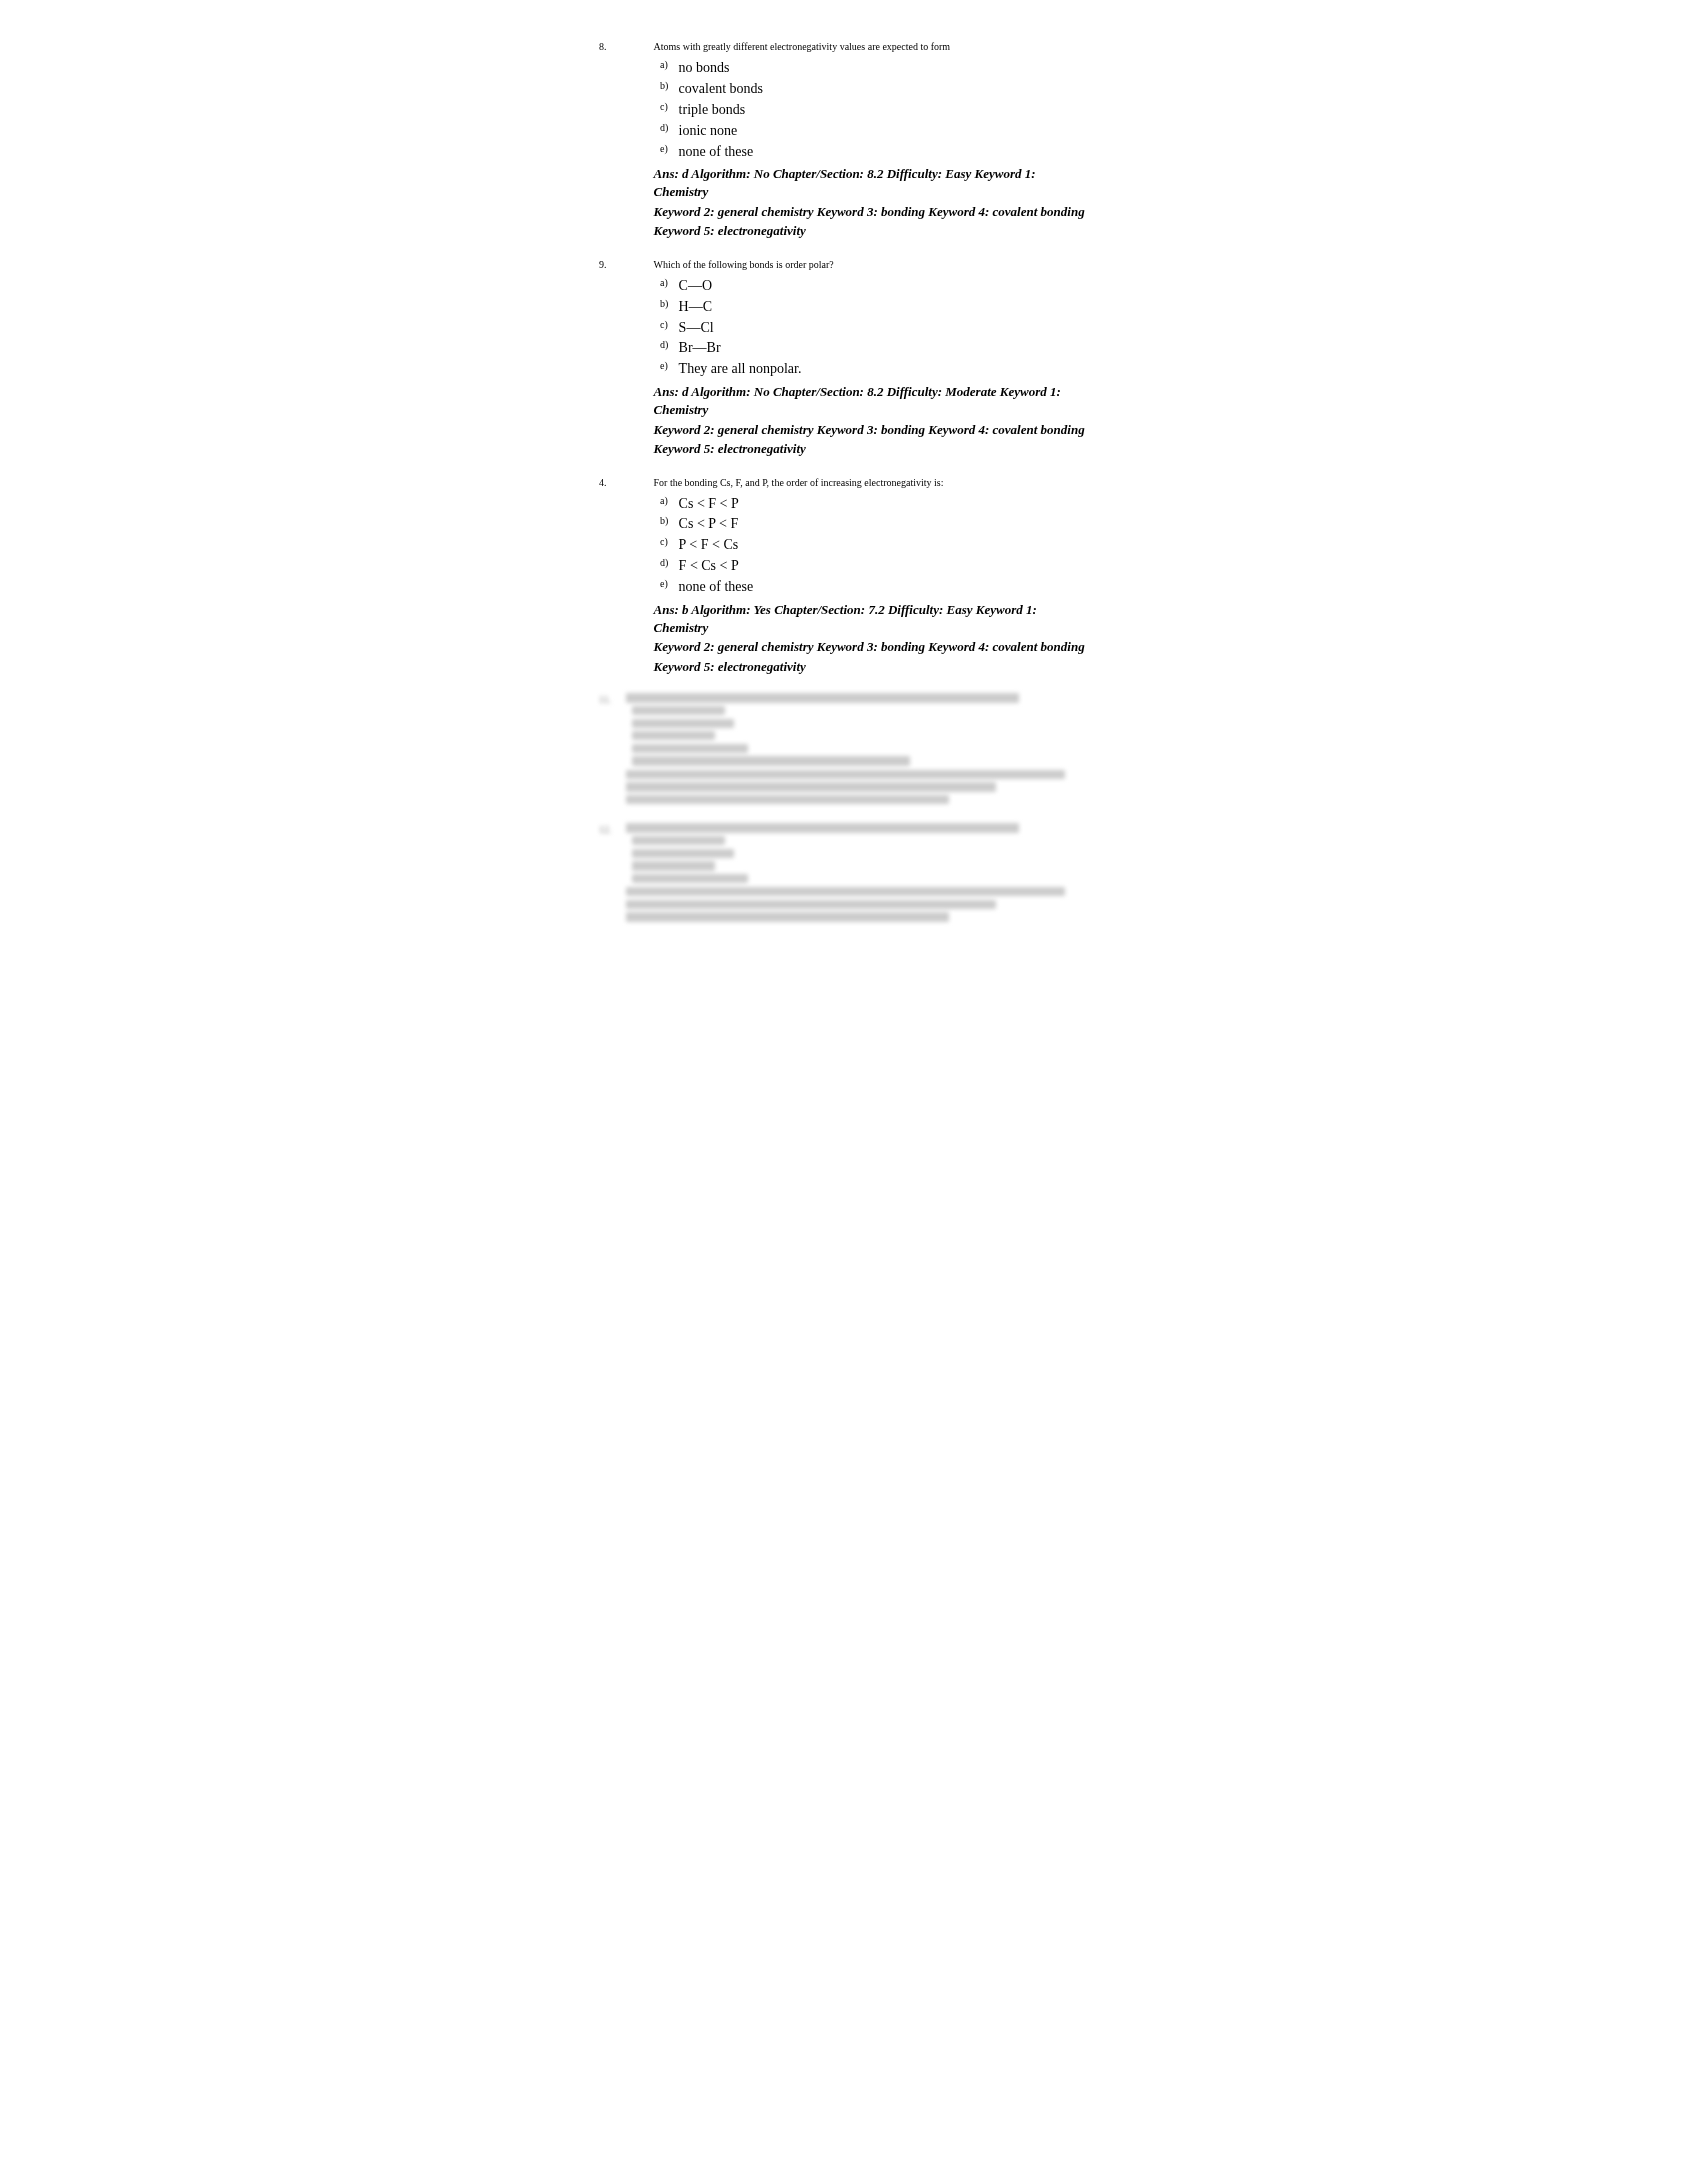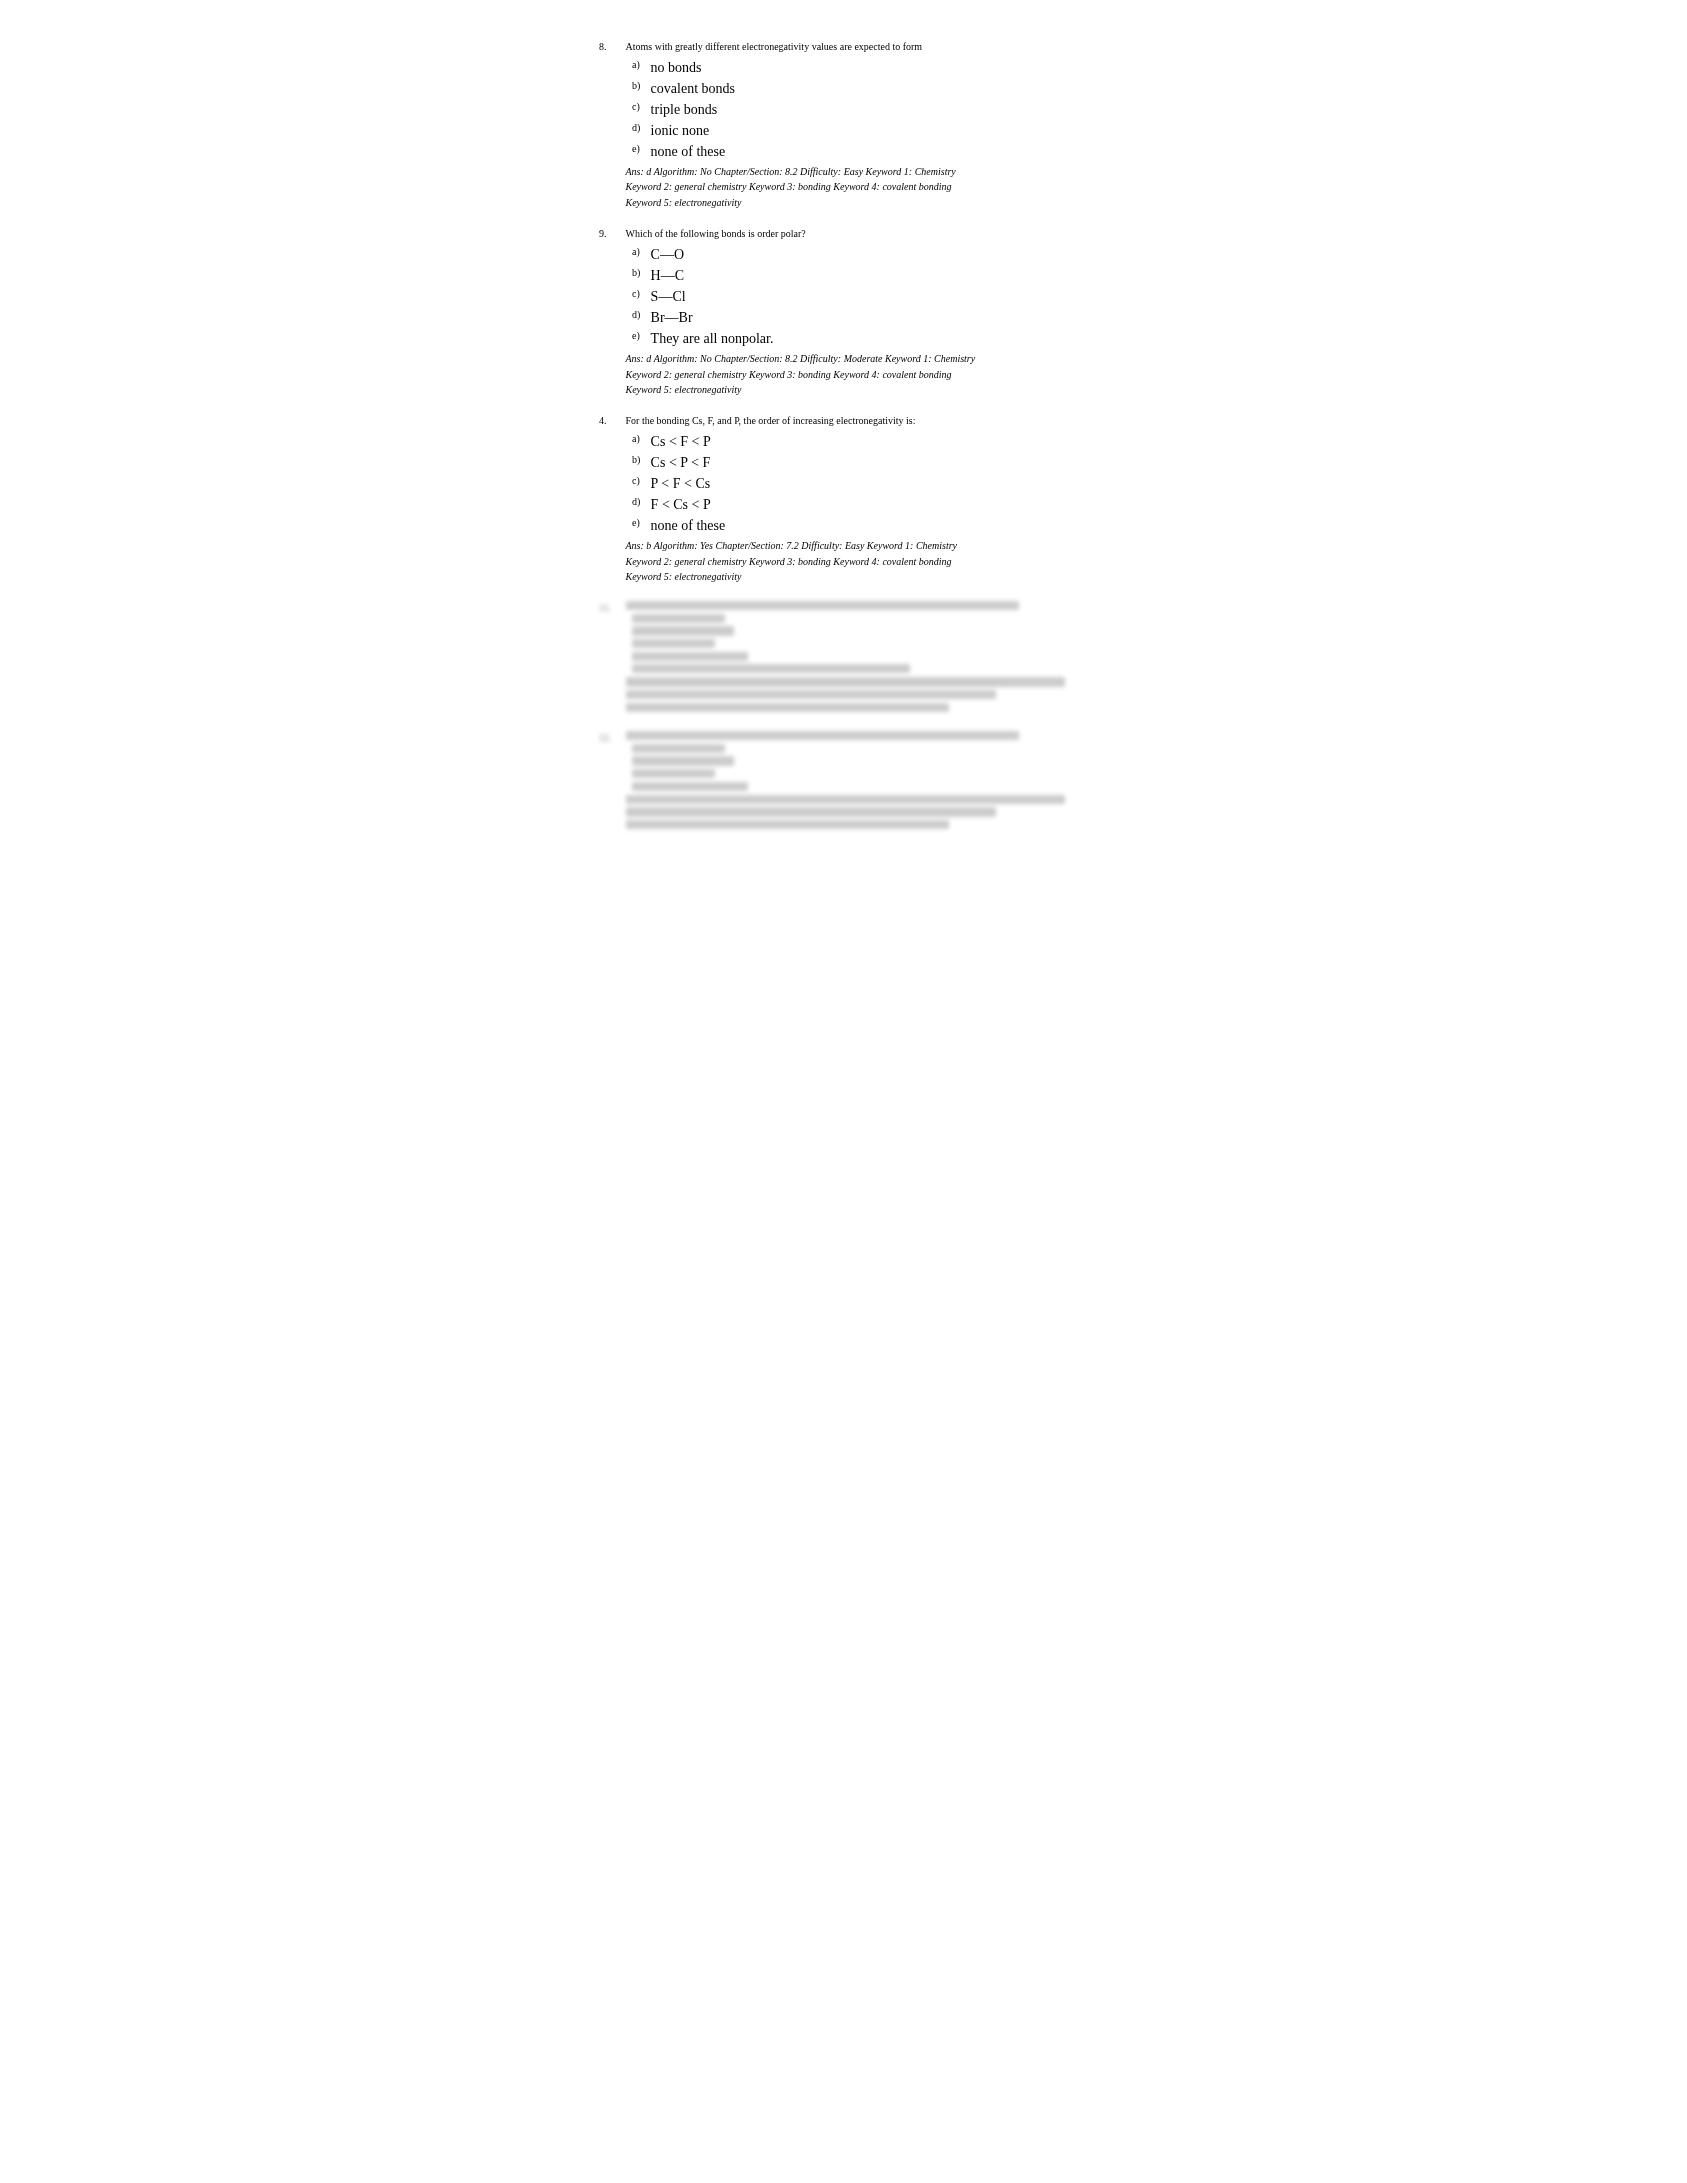--- a/index.html
+++ b/index.html
@@ -24,20 +24,21 @@
       margin-bottom: 16px;
     }
 
     .question-number {
       min-width: 26.5px;
       font-size: 10px;
     }
 
     .question-content {
       flex: 1;
+      margin-left: 28px;
     }
 
     .question-text {
       margin-bottom: 4px;
       font-size: 10px;
     }
 
     .options-list {
       list-style: none;
       margin-left: 6.6px;
@@ -53,22 +54,23 @@
       min-width: 18.5px;
       font-size: 10px;
     }
 
     .option-text {
       font-size: 14px;
     }
 
     .answer-line {
       font-style: italic;
-      font-size: 10px;
+      font-size: 13px;
       margin-bottom: 1.3px;
+      font-weight: bold;
     }
 
     .blurred-section {
       filter: blur(2px);
       user-select: none;
       margin-bottom: 16px;
     }
 
     .blurred-question-block {
       display: flex;

